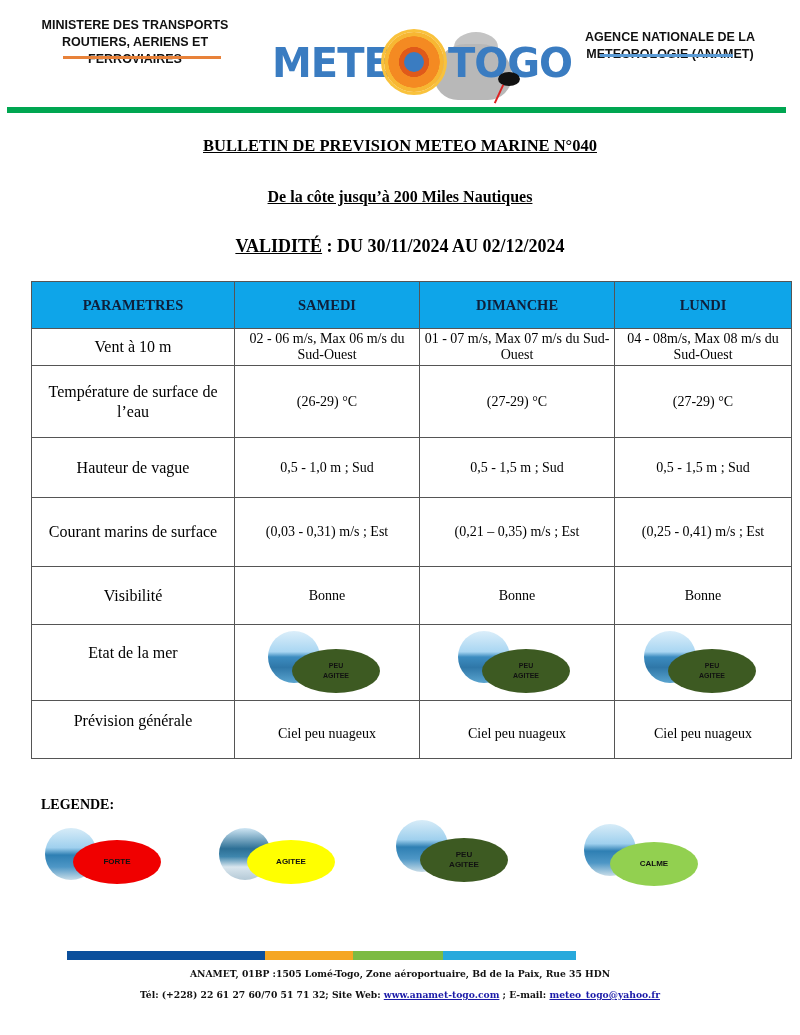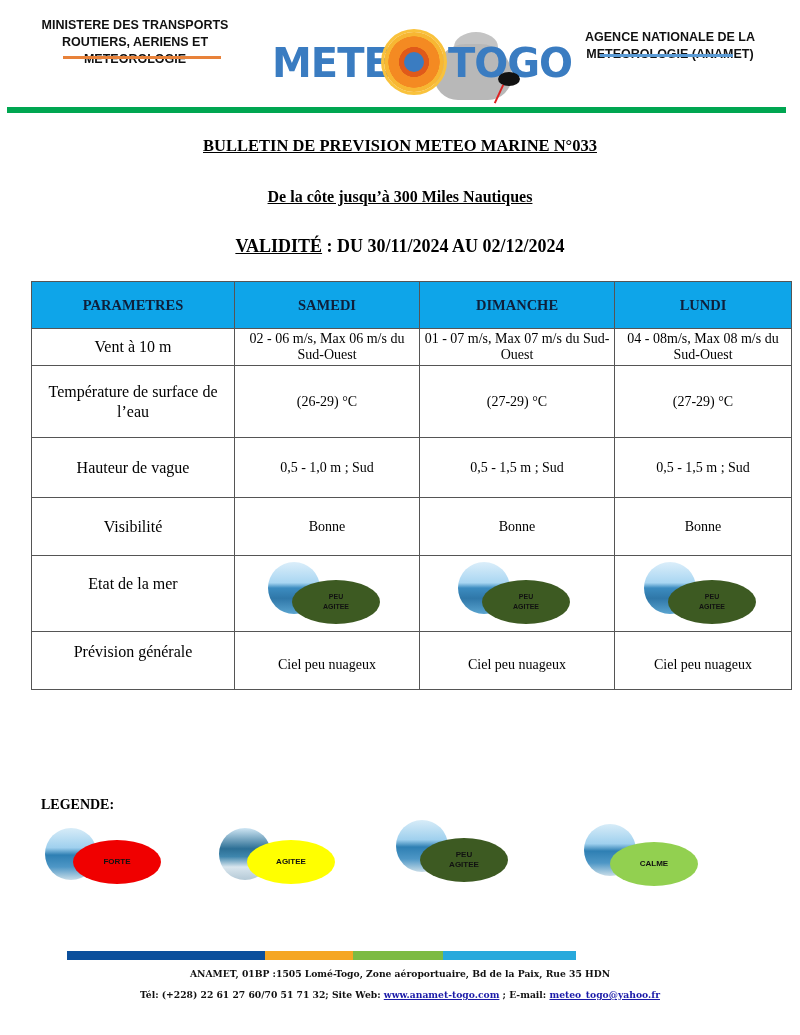--- a/index.html
+++ b/index.html
@@ -61,21 +61,21 @@
   .footer-bar { left:67px; top:951px; height:9px; }
   .fb-seg { position:absolute; top:0; height:9px; }
   .footer-text { left:0; width:800px; text-align:center; font-family:"DejaVu Serif", serif; font-weight:bold; font-size:9.2px; line-height:13px; color:#111; }
   .footer-text a { color:#1a1aa8; text-decoration:underline; }
 </style>
 </head>
 <body>
 
 <div class="abs org org-left">
   <div>MINISTERE DES TRANSPORTS</div>
-  <div>ROUTIERS, AERIENS ET METEOROLOGIE</div>
+  <div>ROUTIERS, AERIENS ET FERROVIAIRES</div>
 </div>
 <div class="abs underline-orange"></div>
 
 <div class="abs logo">
   <span class="logo-text" style="left:6px;">METE</span>
   <div class="logo-cloud2"></div>
   <div class="logo-cloud"></div>
   <div class="logo-sun"></div>
   <div class="logo-sun-inner"></div>
   <span class="logo-text" style="left:182px;">TOGO</span>
@@ -83,22 +83,22 @@
   <div class="logo-bolt"></div>
 </div>
 
 <div class="abs org org-right">
   <div>AGENCE NATIONALE DE LA</div>
   <div>METEOROLOGIE (ANAMET)</div>
 </div>
 <div class="abs underline-blue"></div>
 <div class="abs green-bar"></div>
 
-<div class="abs title t1"><u>BULLETIN DE PREVISION METEO MARINE N°033</u></div>
-<div class="abs title t2"><u>De la côte jusqu’à 300 Miles Nautiques</u></div>
+<div class="abs title t1"><u>BULLETIN DE PREVISION METEO MARINE N°040</u></div>
+<div class="abs title t2"><u>De la côte jusqu’à 200 Miles Nautiques</u></div>
 <div class="abs title t3"><u>VALIDITÉ</u><span> : DU 30/11/2024 AU 02/12/2024</span></div>
 
 <table class="bulletin">
   <colgroup>
       <col class="col-param">
       <col class="col-sam">
       <col class="col-dim">
       <col class="col-lun">
     </colgroup>
   <thead>
@@ -120,20 +120,26 @@
       <td class="param">Température de surface de l’eau</td>
       <td class="val">(26-29) °C</td>
       <td class="val">(27-29) °C</td>
       <td class="val">(27-29) °C</td>
     </tr>
     <tr style="height:60px;">
       <td class="param">Hauteur de vague</td>
       <td class="val" style="vertical-align:top;padding-top:22px;">0,5 - 1,0 m ;  Sud</td>
       <td class="val" style="vertical-align:top;padding-top:22px;">0,5 - 1,5 m ;  Sud</td>
       <td class="val" style="vertical-align:top;padding-top:22px;">0,5 - 1,5 m ;   Sud</td>
+    </tr>
+    <tr style="height:69px;">
+      <td class="param">Courant marins de surface</td>
+      <td class="val">(0,03 - 0,31) m/s ; Est</td>
+      <td class="val">(0,21 – 0,35) m/s ;  Est</td>
+      <td class="val">(0,25 - 0,41) m/s ;  Est</td>
     </tr>
     <tr style="height:58px;">
       <td class="param">Visibilité</td>
       <td class="val">Bonne</td>
       <td class="val">Bonne</td>
       <td class="val">Bonne</td>
     </tr>
     <tr style="height:76px;">
       <td class="param" style="vertical-align:top;padding-top:18px;">Etat de la mer</td>
       <td>

